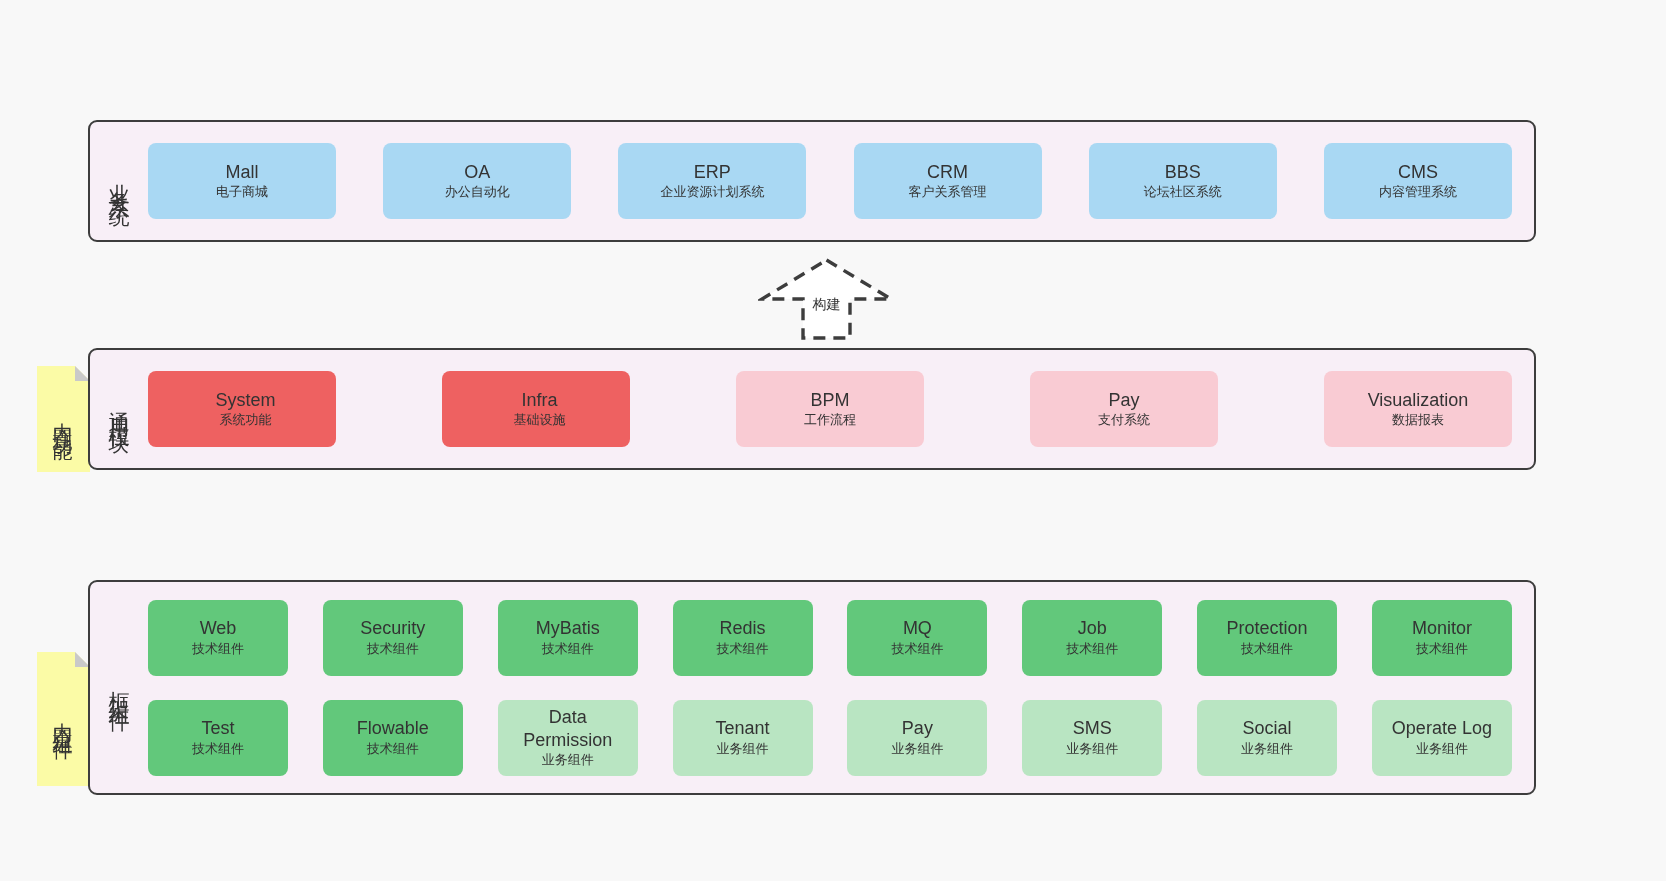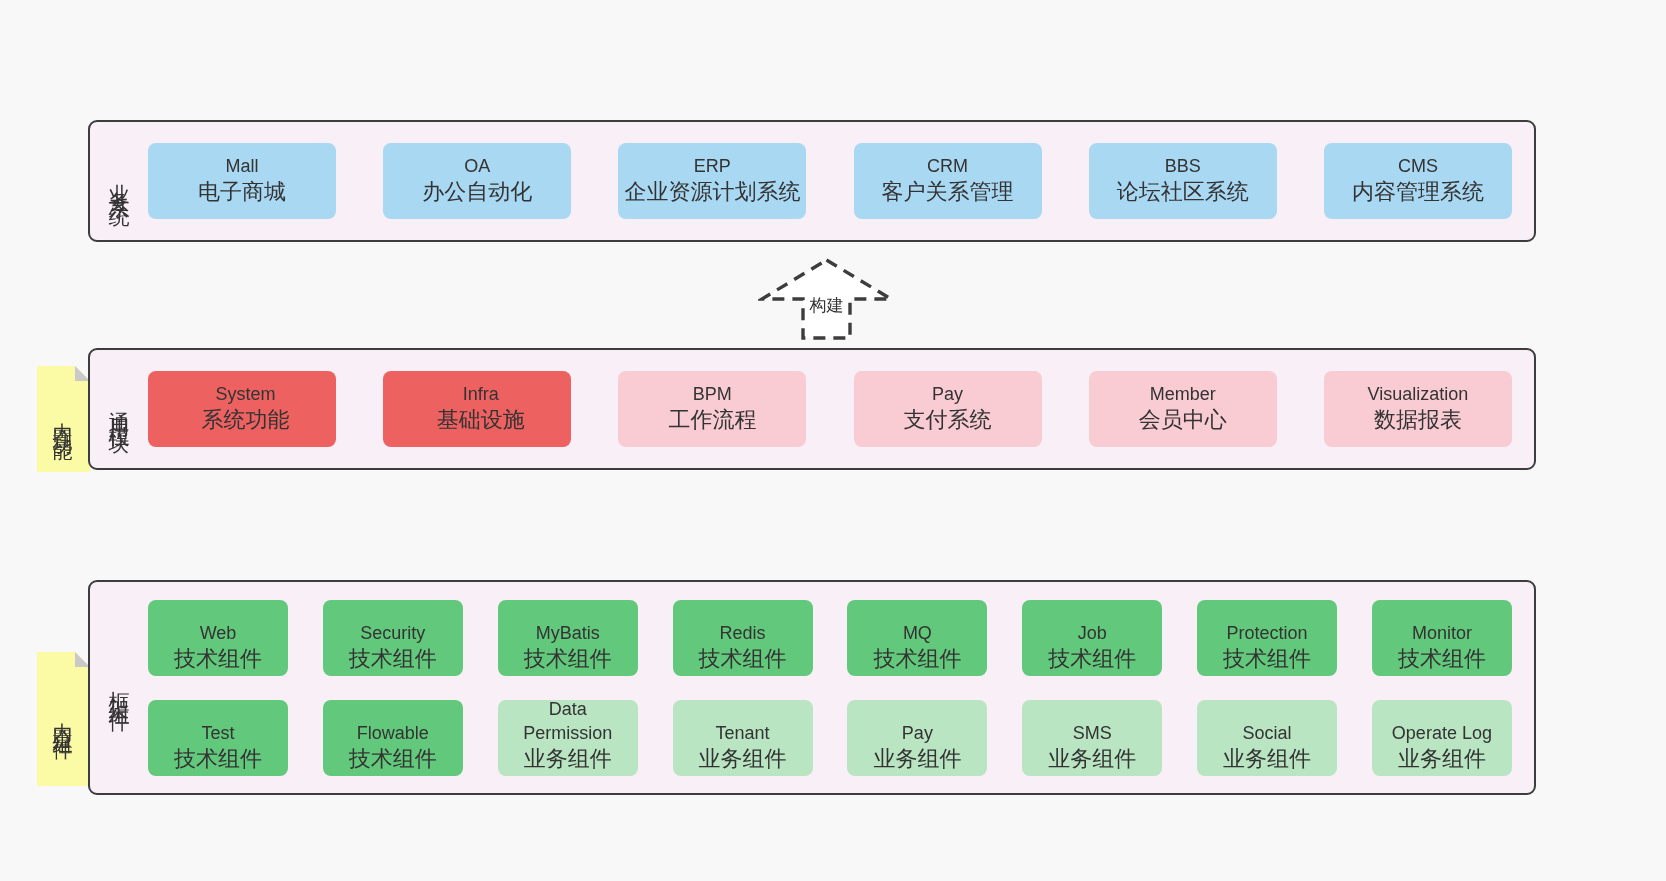--- a/index.html
+++ b/index.html
@@ -31,40 +31,40 @@
   }
   .box-row { display:flex; justify-content:space-between; }
 
   
   .box {
     height:76px; border-radius:8px;
     display:flex; flex-direction:column; align-items:center; justify-content:center;
     text-align:center; line-height:1.3; padding:2px 4px;
   }
   .layer-wide .box { width:188px; }
-  .layer-grid .box { width:140px;justify-content:flex-end; }
+  .layer-grid .box { width:140px; }
   .box-title { font-size:18px; color:var(--c-text,#333); }
-  .box-desc  { font-size:22px; color:var(--c-text,#333); }
+  .box-desc  { font-size:13px; color:var(--c-text,#333); }
   .box.blue       { background:var(--c-blue,#a9d8f3); }
   .box.red        { background:var(--c-red,#ee6161);padding-left:11px; }
   .box.pink       { background:var(--c-pink,#f9cbd3);text-align:right; }
   .box.green      { background:var(--c-green,#62c87b); }
   .box.lightgreen { background:var(--c-lightgreen,#b9e5c2); }
 
   
   .arrow { position:absolute; width:137px; height:84px; z-index:1; }
   .arrow svg { width:100%; height:100%; display:block; }
   .arrow path {
     fill:#ffffff;
     stroke:var(--c-layerBorder,#3d3d3d);
     stroke-width:3.4; stroke-dasharray:12 8;
   }
   .arrow-label {
     position:absolute; left:50%; top:48px; transform:translate(-50%,-50%);
-    background:#ffffff; padding:1px 3px; font-size:17px; white-space:nowrap;
+    background:#ffffff; padding:1px 3px; font-size:14px; white-space:nowrap;
   }
 
   
   .note {
     position:absolute; left:37px; width:53px;
     background:var(--c-note,#fbfba6);
     display:flex; align-items:center; justify-content:center;
     z-index:1;
   }
   .note-text {
@@ -151,24 +151,20 @@
           </div>
           <div class="box pink">
             <div class="box-title">BPM</div>
             <div class="box-desc">工作流程</div>
           </div>
           <div class="box pink">
             <div class="box-title">Pay</div>
             <div class="box-desc">支付系统</div>
           </div>
           <div class="box pink">
-            <div class="box-title">Member</div>
-            <div class="box-desc">会员中心</div>
-          </div>
-          <div class="box pink">
             <div class="box-title">Visualization</div>
             <div class="box-desc">数据报表</div>
           </div>
         </div>
       </div>
   </section>
 
 
   <section class="layer layer-grid" style="top:580px;height:215px">
     <div class="layer-label">

